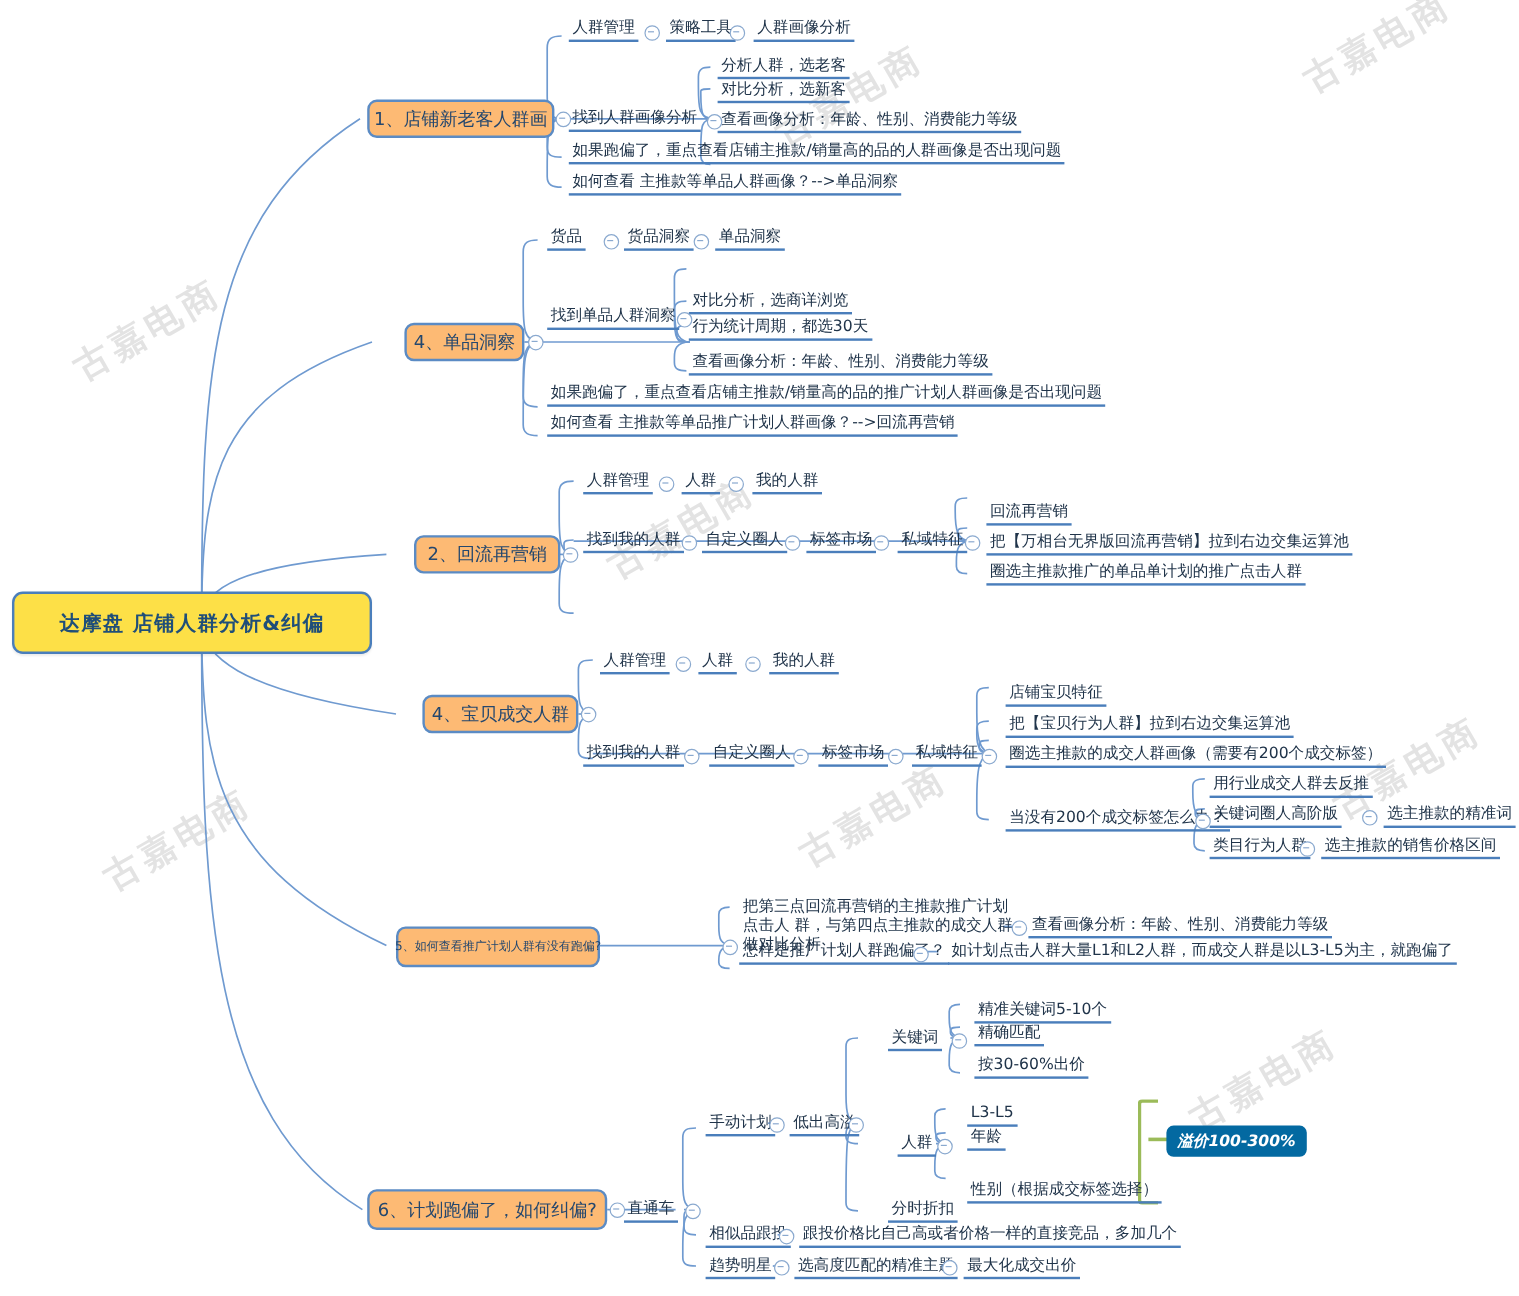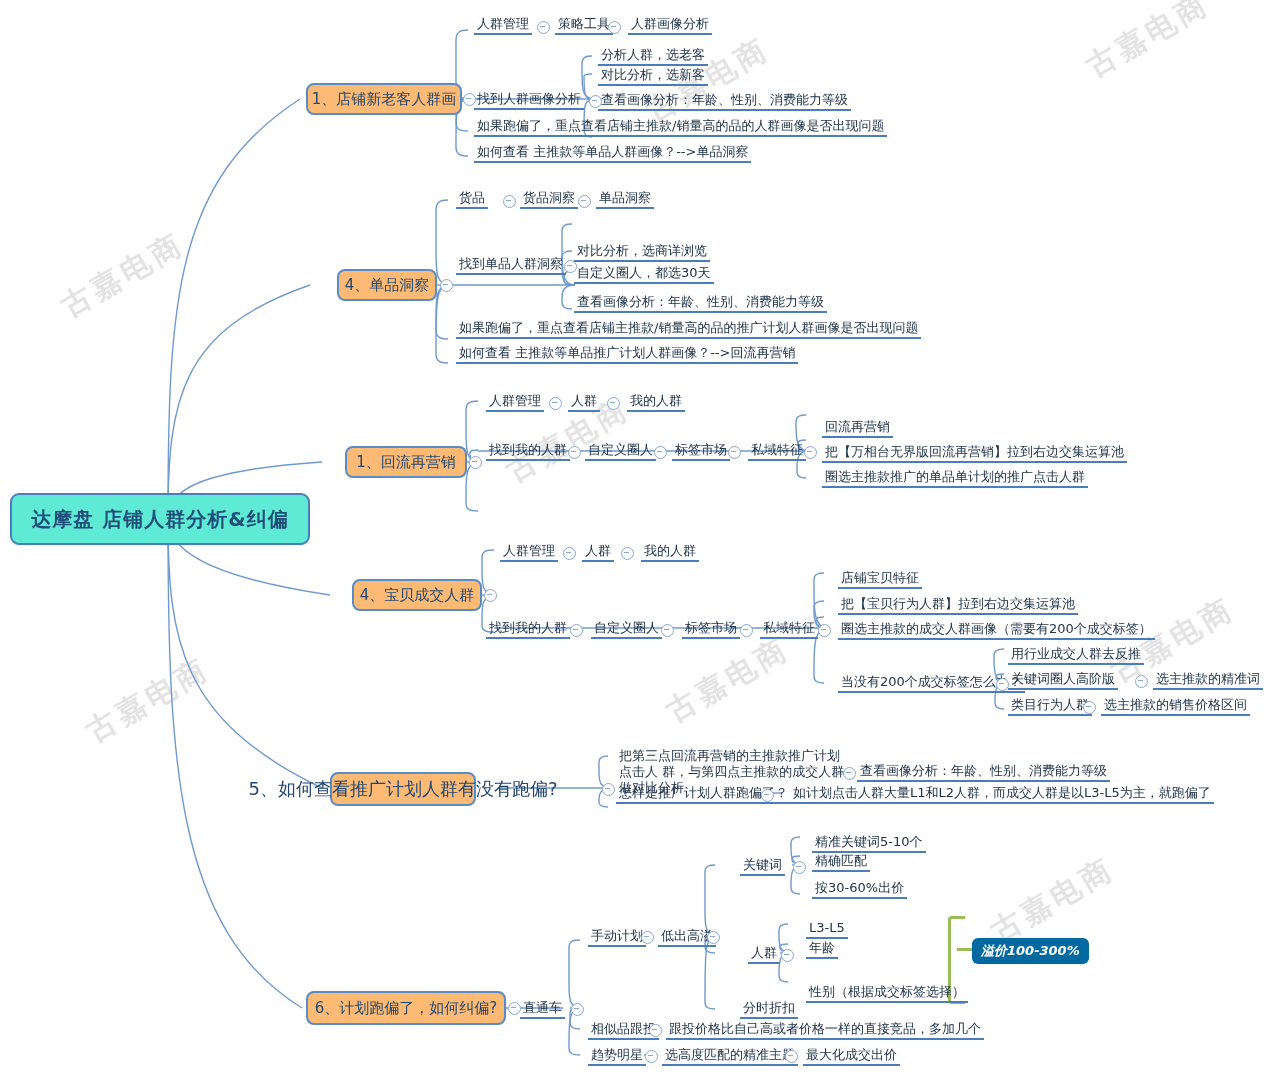--- a/index.html
+++ b/index.html
@@ -23,25 +23,25 @@
     transform:rotate(-30deg);
     white-space:nowrap;
     user-select:none;
     z-index:0;
   }
 
   
   .root{
     position:absolute;
     box-sizing:border-box;
-    background:#5eead4;
+    background:#fde047;
     border:2px solid #4a7ebb;
     border-radius:9px;
     color:#1f4e79;
-    font-size:20px;
+    font-size:17px;
     font-weight:bold;
     letter-spacing:1px;
     display:flex;align-items:center;justify-content:center;
     z-index:5;
     box-shadow:0 1px 2px rgba(0,0,0,.08);
   }
 
   
   .l1{
     position:absolute;
@@ -260,27 +260,27 @@
   <div class="leaf" style="left:456px;top:190px;">货品</div>
   <div class="knob" style="left:503px;top:195px;"></div>
   <div class="leaf" style="left:520px;top:190px;">货品洞察</div>
   <div class="knob" style="left:578px;top:195px;"></div>
   <div class="leaf" style="left:596px;top:190px;">单品洞察</div>
 
   <div class="leaf" style="left:456px;top:256px;">找到单品人群洞察</div>
   <div class="knob" style="left:564px;top:260px;"></div>
 
   <div class="leaf" style="left:574px;top:243px;">对比分析，选商详浏览</div>
-  <div class="leaf" style="left:574px;top:265px;">自定义圈人，都选30天</div>
+  <div class="leaf" style="left:574px;top:265px;">行为统计周期，都选30天</div>
   <div class="leaf" style="left:574px;top:294px;">查看画像分析：年龄、性别、消费能力等级</div>
 
   <div class="leaf" style="left:456px;top:320px;">如果跑偏了，重点查看店铺主推款/销量高的品的推广计划人群画像是否出现问题</div>
   <div class="leaf" style="left:456px;top:345px;">如何查看 主推款等单品推广计划人群画像？--&gt;回流再营销</div>
 
-  <div class="l1" style="left:345px;top:446px;width:122px;height:32px;">1、回流再营销</div>
+  <div class="l1" style="left:345px;top:446px;width:122px;height:32px;">2、回流再营销</div>
   <div class="knob" style="left:469px;top:456px;"></div>
 
   <div class="leaf" style="left:486px;top:393px;">人群管理</div>
   <div class="knob" style="left:549px;top:397px;"></div>
   <div class="leaf" style="left:568px;top:393px;">人群</div>
   <div class="knob" style="left:607px;top:397px;"></div>
   <div class="leaf" style="left:627px;top:393px;">我的人群</div>
 
   <div class="leaf" style="left:486px;top:442px;">找到我的人群</div>
   <div class="knob" style="left:568px;top:446px;"></div>
@@ -322,21 +322,21 @@
   <div class="knob" style="left:996px;top:678px;"></div>
 
   <div class="leaf" style="left:1008px;top:646px;">用行业成交人群去反推</div>
   <div class="leaf" style="left:1008px;top:671px;">关键词圈人高阶版</div>
   <div class="knob" style="left:1135px;top:675px;"></div>
   <div class="leaf" style="left:1153px;top:671px;">选主推款的精准词</div>
   <div class="leaf" style="left:1008px;top:697px;">类目行为人群</div>
   <div class="knob" style="left:1083px;top:701px;"></div>
   <div class="leaf" style="left:1101px;top:697px;">选主推款的销售价格区间</div>
 
-  <div class="l1" style="left:330px;top:772px;width:146px;height:34px;font-size:18px;">5、如何查看推广计划人群有没有跑偏?</div>
+  <div class="l1" style="left:330px;top:772px;width:170px;height:34px;font-size:10px;">5、如何查看推广计划人群有没有跑偏?</div>
   <div class="knob" style="left:602px;top:783px;"></div>
 
   <div class="leaf two" style="left:616px;top:748px;width:226px;">把第三点回流再营销的主推款推广计划点击人
 群，与第四点主推款的成交人群做对比分析</div>
   <div class="knob" style="left:843px;top:767px;"></div>
   <div class="leaf" style="left:857px;top:763px;">查看画像分析：年龄、性别、消费能力等级</div>
 
   <div class="leaf" style="left:616px;top:785px;">怎样是推广计划人群跑偏了？</div>
   <div class="knob" style="left:761px;top:789px;"></div>
   <div class="leaf" style="left:790px;top:785px;">如计划点击人群大量L1和L2人群，而成交人群是以L3-L5为主，就跑偏了</div>

